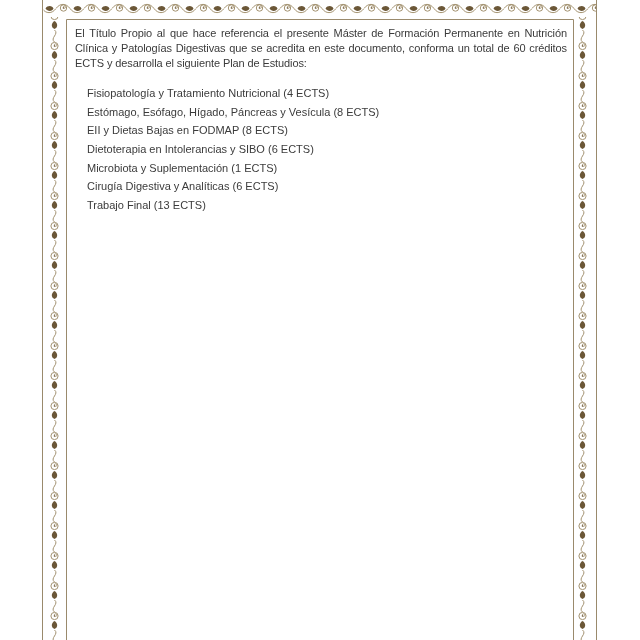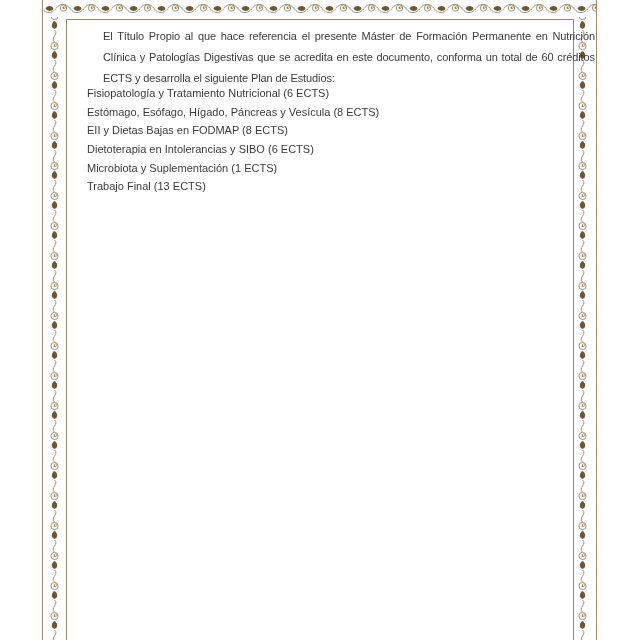--- a/index.html
+++ b/index.html
@@ -22,25 +22,24 @@
     width: 640px;
     height: 640px;
     pointer-events: none;
   }
   .intro {
     position: absolute;
     left: 75px;
     top: 26px;
     width: 492px;
     font-size: 11px;
-    line-height: 21px;
+    line-height: 15px;
     letter-spacing: -0.1px;
     color: #3b3b3b;
     text-align: justify;
-    margin-left: 28px;
   }
   .plan-list {
     position: absolute;
     left: 87px;
     top: 84px;
     width: 460px;
     font-size: 11px;
     color: #3b3b3b;
   }
   .plan-item {
@@ -83,21 +82,22 @@
     <line x1="42.5" y1="0" x2="42.5" y2="640" stroke="#9a8a6c" stroke-width="1"></line>
     <line x1="66.5" y1="19.5" x2="66.5" y2="640" stroke="#9a8a6c" stroke-width="1"></line>
     <line x1="573.5" y1="19.5" x2="573.5" y2="640" stroke="#9a8a6c" stroke-width="1"></line>
     <line x1="596.5" y1="0" x2="596.5" y2="640" stroke="#9a8a6c" stroke-width="1"></line>
     <line x1="66.5" y1="19.5" x2="573.5" y2="19.5" stroke="#9a8a6c" stroke-width="1"></line>
   </svg>
 
   <div class="intro">El Título Propio al que hace referencia el presente Máster de Formación Permanente en Nutrición Clínica y Patologías Digestivas que se acredita en este documento, conforma un total de 60 créditos ECTS y desarrolla el siguiente Plan de Estudios:</div>
 
   <div class="plan-list">
-    <div class="plan-item">Fisiopatología y Tratamiento Nutricional (6 ECTS)</div>
+    <div class="plan-item">Fisiopatología y Tratamiento Nutricional (4 ECTS)</div>
     <div class="plan-item">Estómago, Esófago, Hígado, Páncreas y Vesícula (8 ECTS)</div>
     <div class="plan-item">EII y Dietas Bajas en FODMAP (8 ECTS)</div>
     <div class="plan-item">Dietoterapia en Intolerancias y SIBO (6 ECTS)</div>
     <div class="plan-item">Microbiota y Suplementación (1 ECTS)</div>
+    <div class="plan-item">Cirugía Digestiva y Analíticas (6 ECTS)</div>
     <div class="plan-item">Trabajo Final (13 ECTS)</div>
   </div>
 
 </div>
 
 </body></html>

